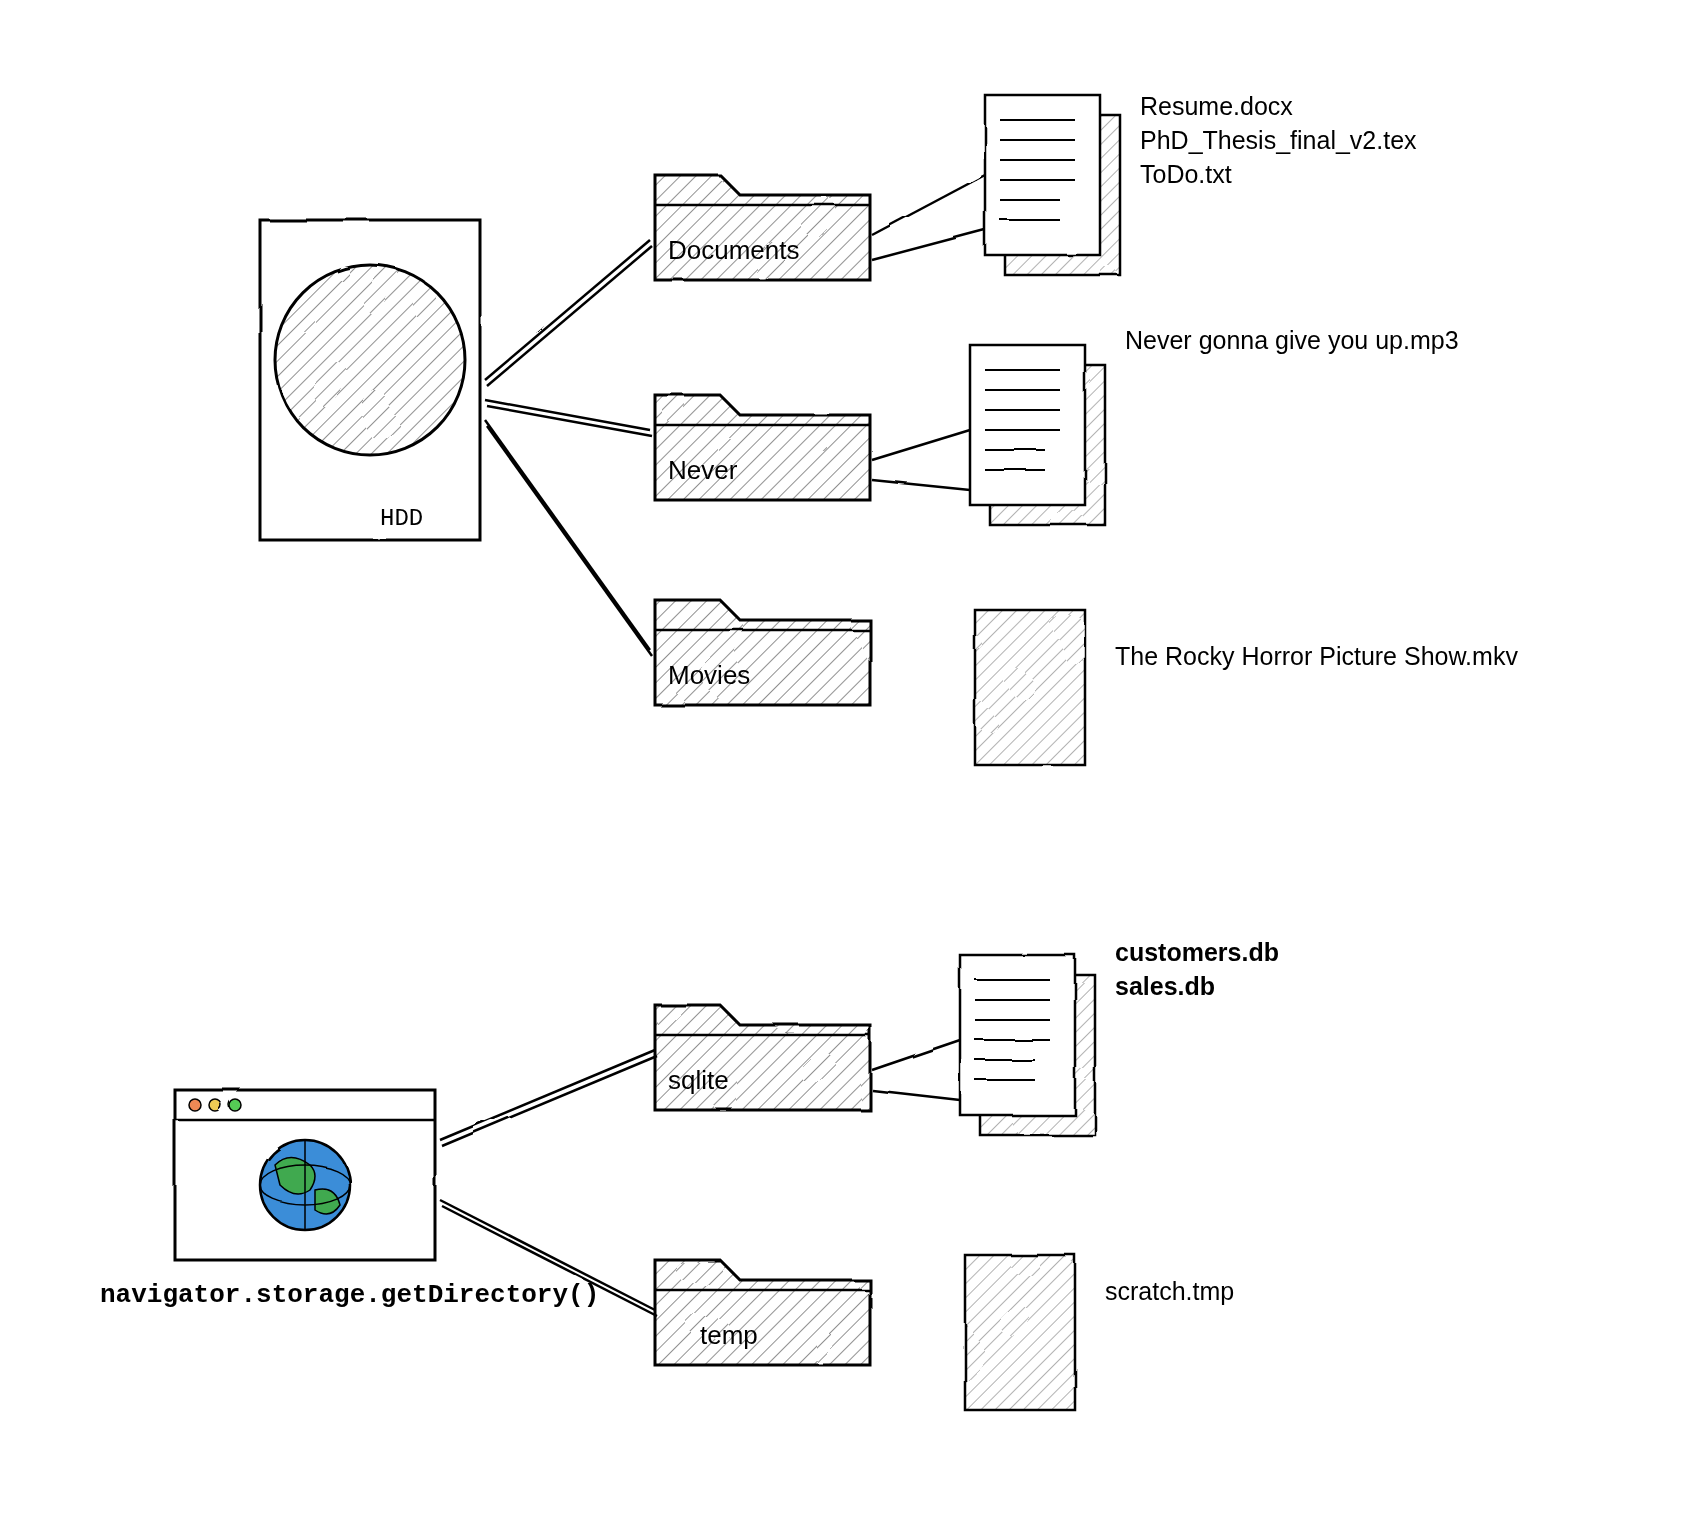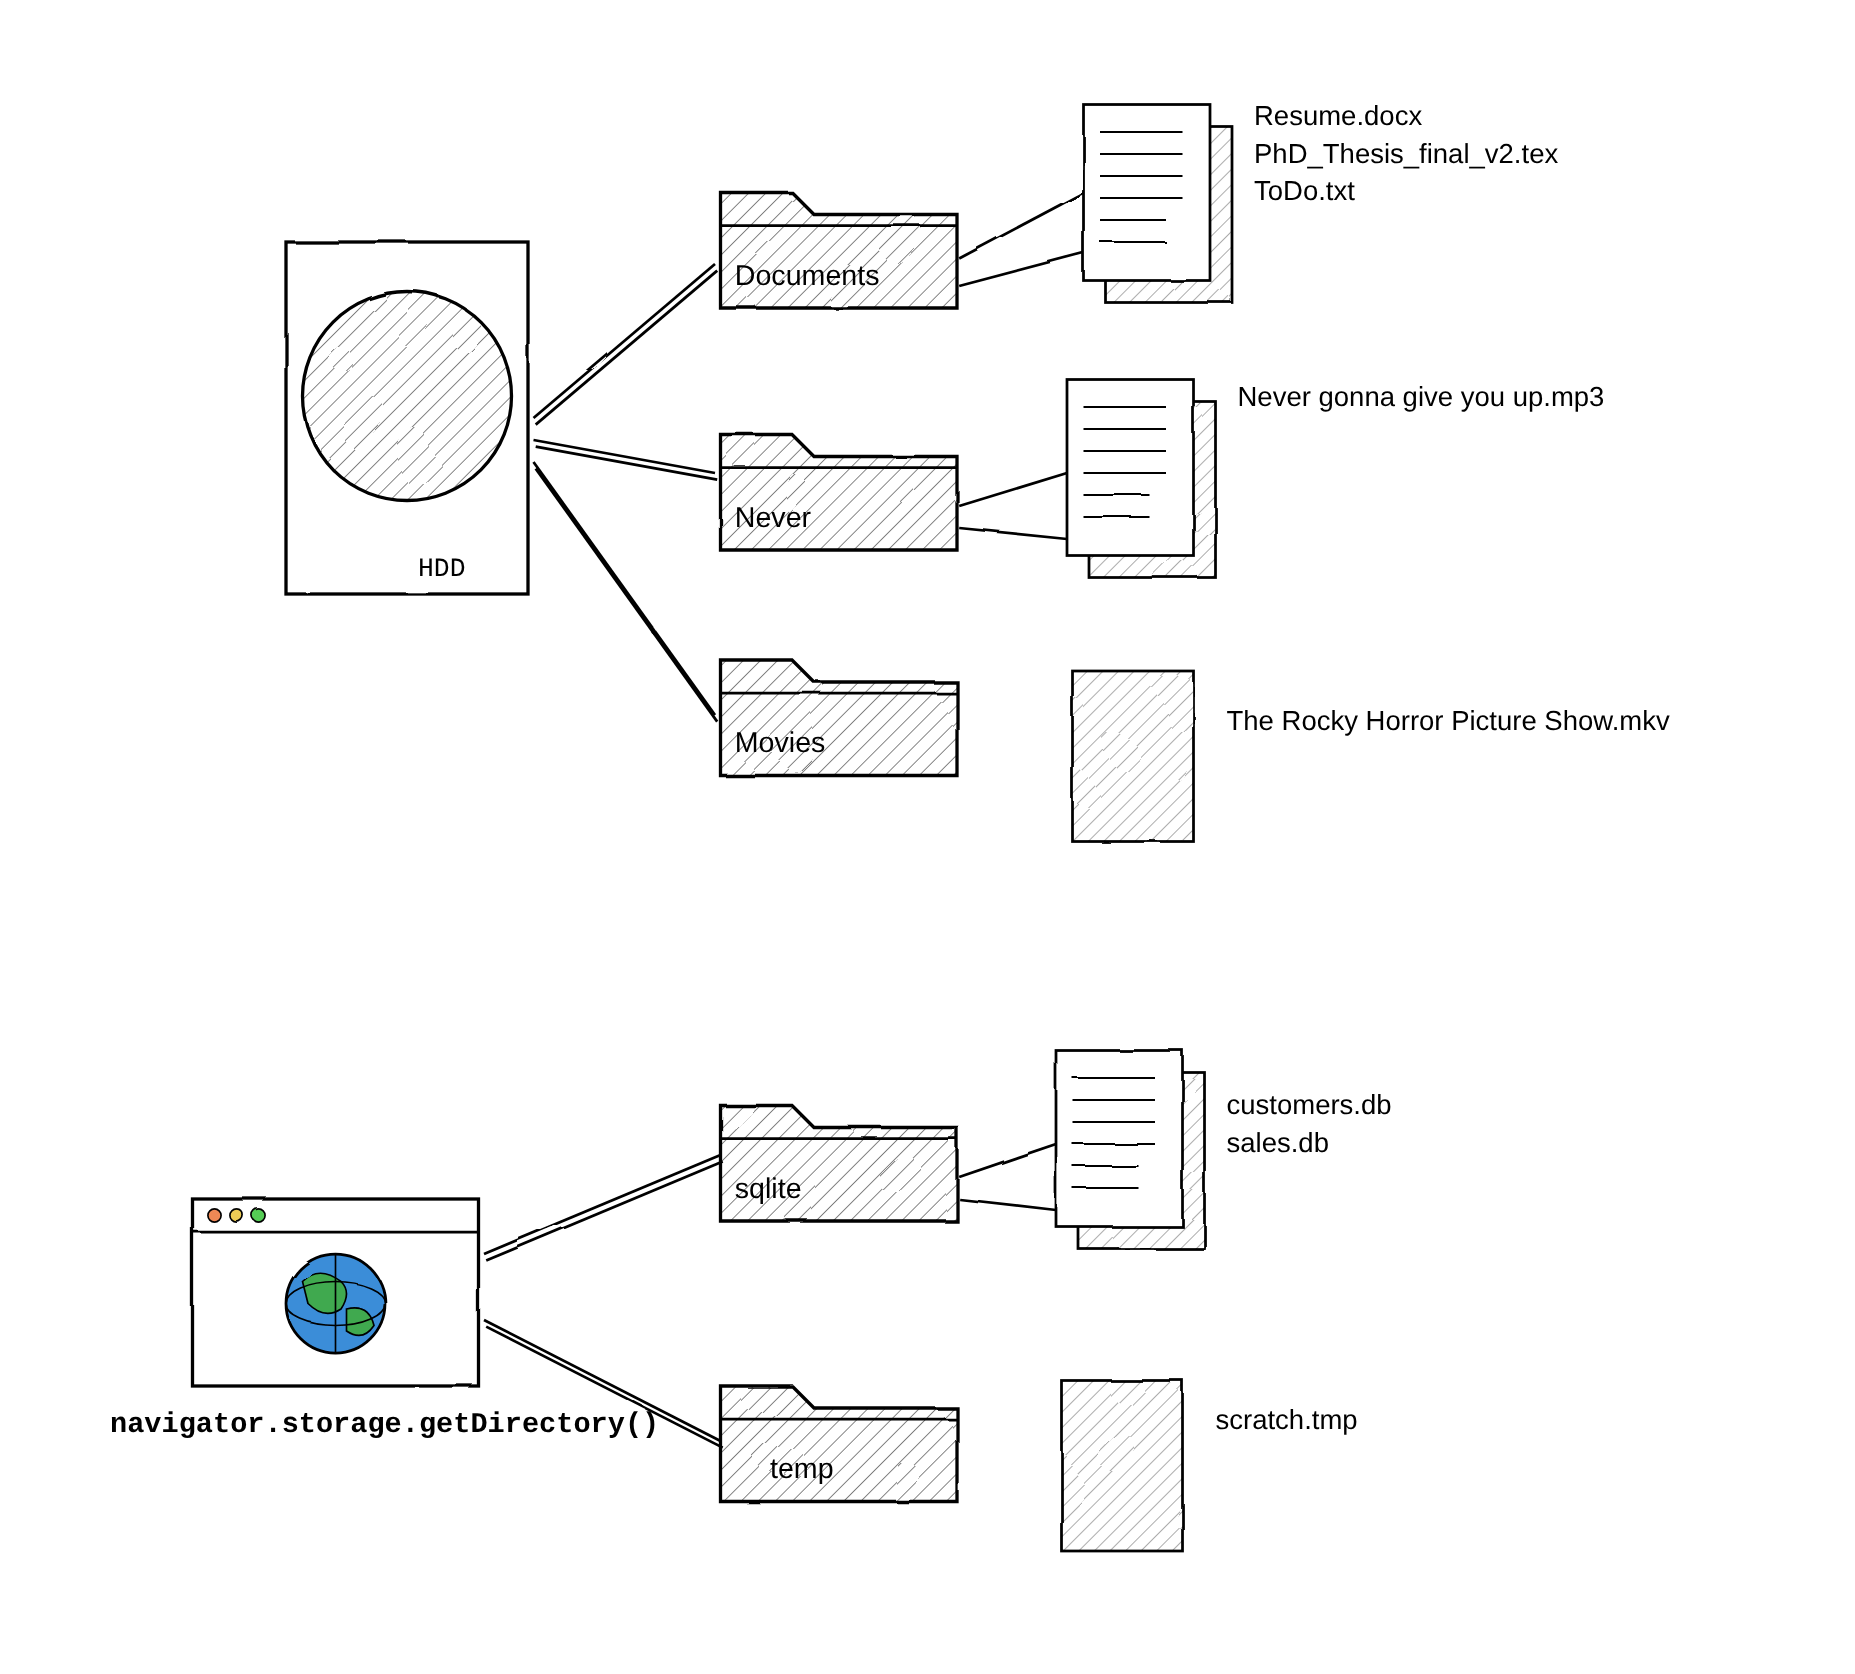--- a/index.html
+++ b/index.html
@@ -182,29 +182,29 @@
 <div class="foldlbl" style="left:668px; top:660px;">Movies</div>
 <div class="foldlbl" style="left:668px; top:1065px;">sqlite</div>
 <div class="foldlbl" style="left:700px; top:1320px;">temp</div>
 
 <div class="flist" style="left:1140px; top:90px;">
   <div>Resume.docx</div>
   <div>PhD_Thesis_final_v2.tex</div>
   <div>ToDo.txt</div>
 </div>
 
-<div class="flist" style="left:1125px; top:345px;">
+<div class="flist" style="left:1125px; top:324px;">
   <div>Never gonna give you up.mp3</div>
 </div>
 
 <div class="flist" style="left:1115px; top:640px;">
   <div>The Rocky Horror Picture Show.mkv</div>
 </div>
 
-<div class="flist" style="left:1115px; top:989px;">
+<div class="flist" style="left:1115px; top:936px;font-weight:bold;">
   <div>customers.db</div>
   <div>sales.db</div>
 </div>
 
 <div class="flist" style="left:1105px; top:1275px;">
   <div>scratch.tmp</div>
 </div>
 
 <div class="lbl mono" style="left:100px; top:1280px; font-size:26px;">navigator.storage.getDirectory()</div>
 

